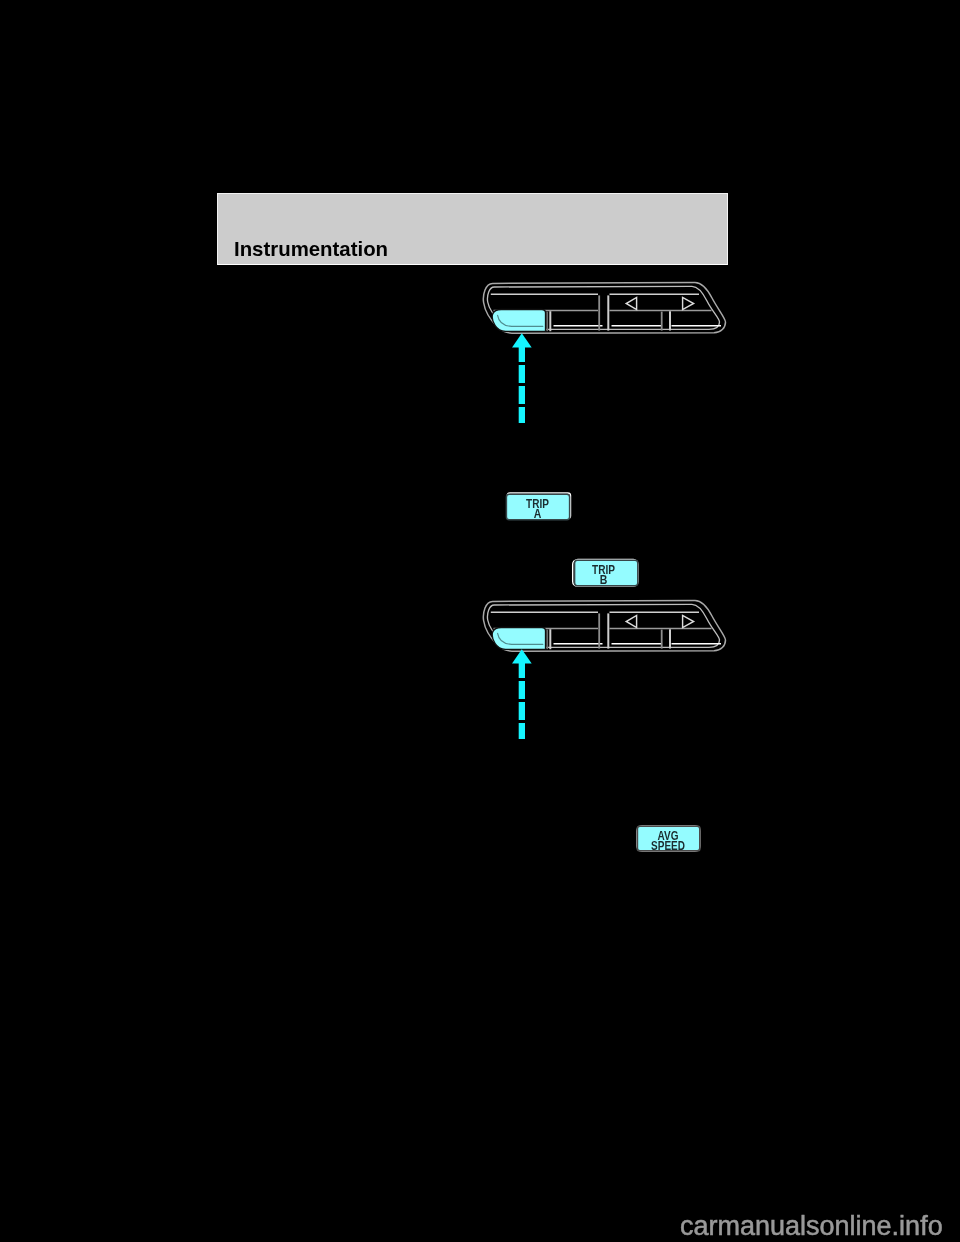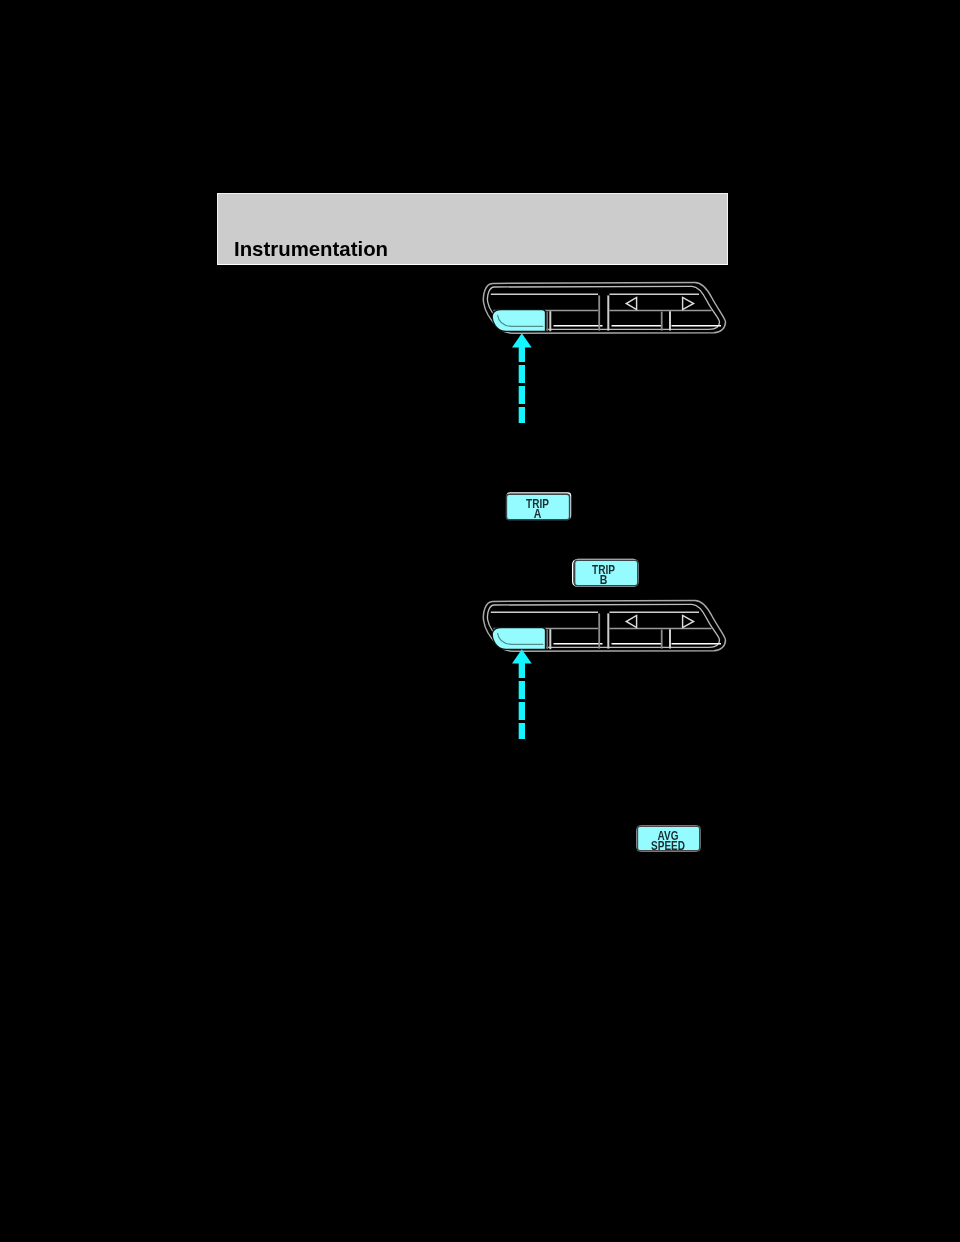--- a/index.html
+++ b/index.html
@@ -144,13 +144,14 @@
 
   <div class="callout" style="left:634px;top:823px;">
     <svg width="72" height="34" viewBox="0 0 72 34" shape-rendering="geometricPrecision">
       <rect x="2.9" y="2.7" width="63.2" height="25.6" rx="5.2" ry="5.2" fill="none" stroke="#ffffff" stroke-width="1.5"></rect>
       <rect x="3.3" y="3.1" width="62.6" height="24.8" rx="2.6" ry="2.6" fill="#94fcff" stroke="#4a4a4a" stroke-width="1.8"></rect>
       <text x="34" y="17.2" font-size="12.3" text-anchor="middle" textLength="20.9" lengthAdjust="spacingAndGlyphs">AVG</text>
       <text x="34" y="26.8" font-size="12.3" text-anchor="middle" textLength="33.9" lengthAdjust="spacingAndGlyphs">SPEED</text>
     </svg>
   </div>
 
+  <div class="watermark">carmanualsonline.info</div>
 </div>
 
 </body></html>

